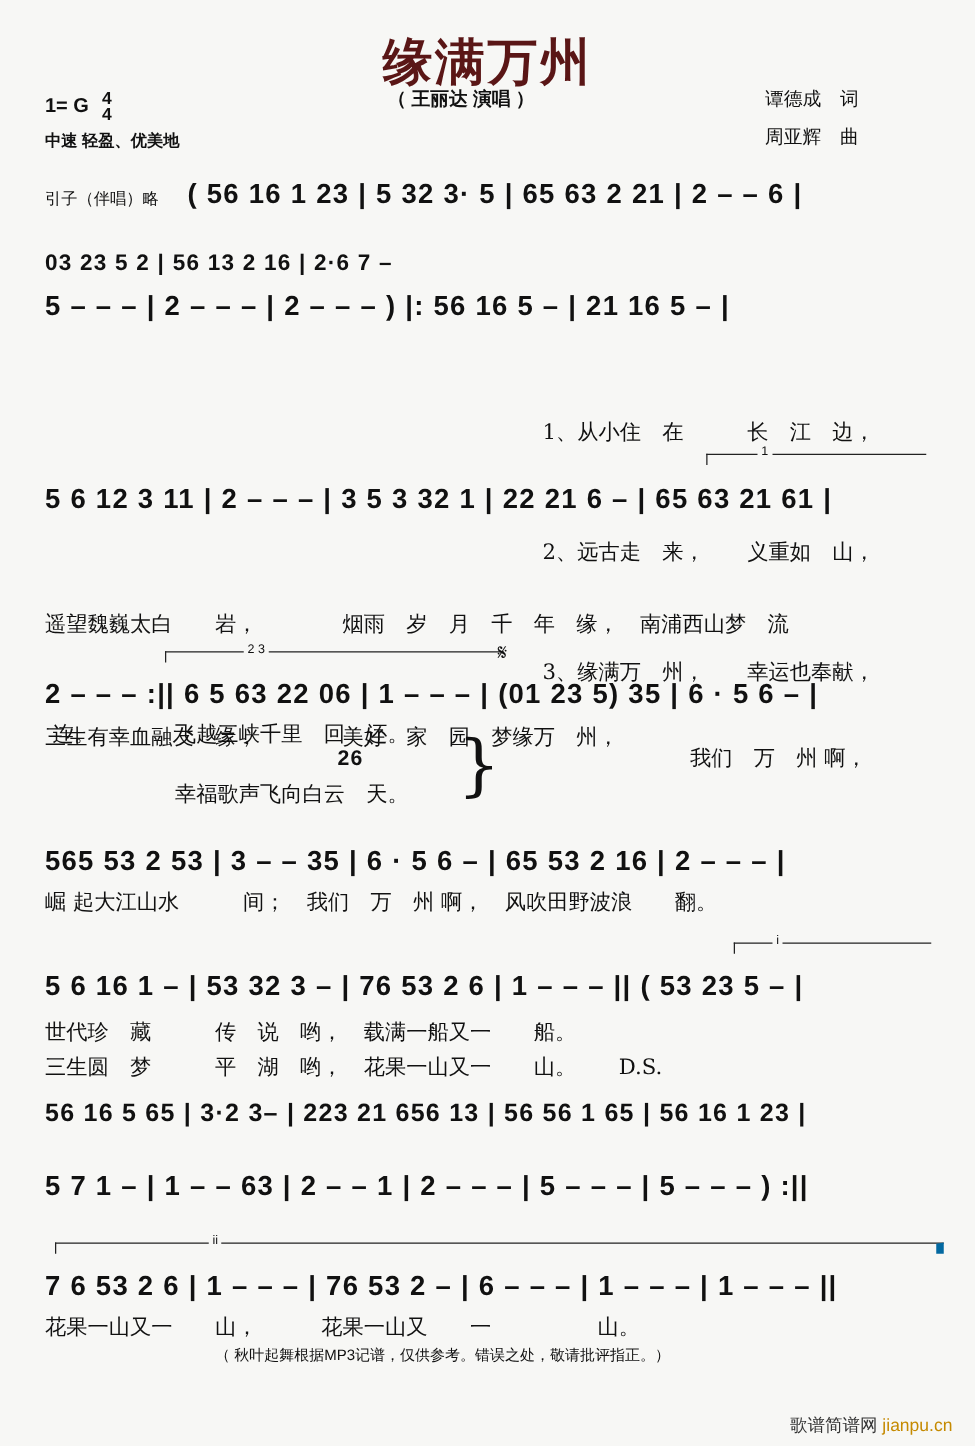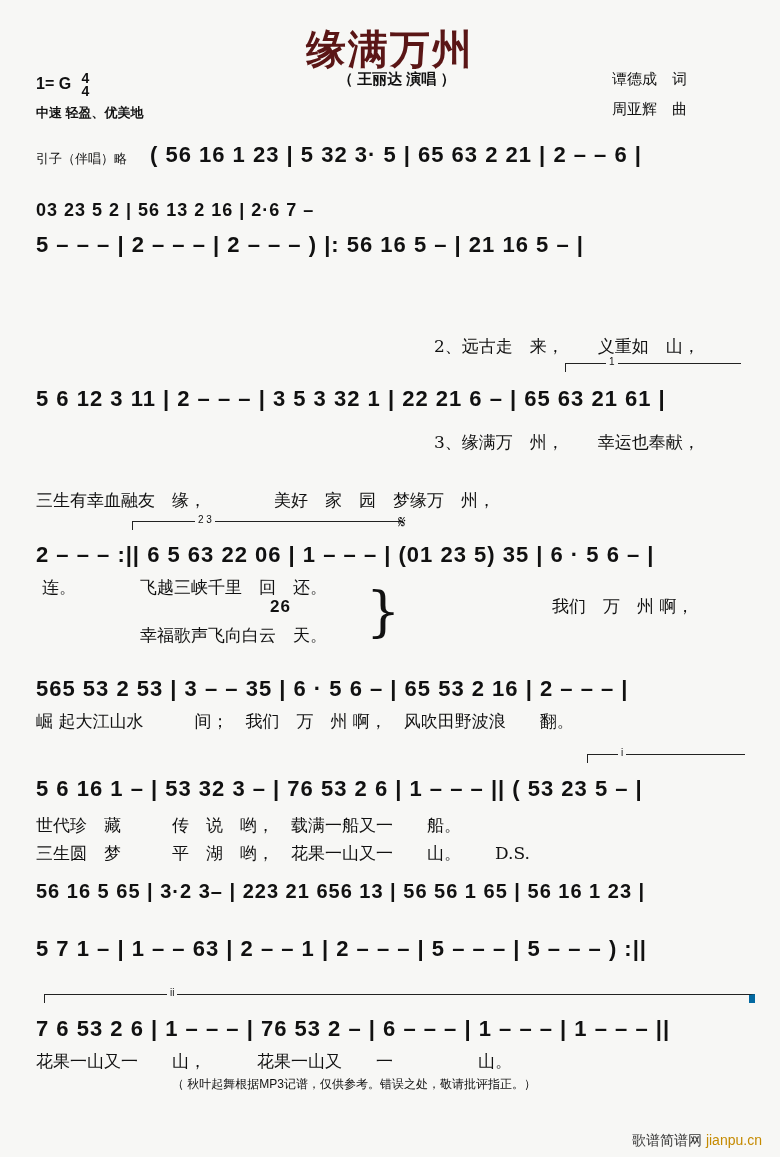--- a/index.html
+++ b/index.html
@@ -1,21 +1,21 @@
 <!DOCTYPE html>
 <html><head>
 <meta charset="utf-8">
 <style>
   html,body{margin:0;padding:0;}
   body{width:780px;height:1157px;background:#f7f7f5;position:relative;overflow:hidden;
        font-family:"Liberation Sans","DejaVu Sans",sans-serif;color:#111;}
   .abs{position:absolute;}
   .title{left:0;width:780px;top:22px;text-align:center;font-size:40px;color:#5a1616;
          font-family:"DejaVu Sans",sans-serif;letter-spacing:2px;font-weight:bold;}
-  .singer{left:310px;top:70px;font-size:15px;font-weight:bold;margin-left:28px;}
+  .singer{left:310px;top:70px;font-size:15px;font-weight:bold;}
   .key{left:36px;top:72px;font-size:16px;font-weight:bold;}
   .frac{display:inline-block;vertical-align:middle;text-align:center;line-height:13px;font-size:14px;margin-left:6px;}
   .frac span{display:block;}
   .tempo{left:36px;top:104px;font-size:13px;font-weight:bold;}
   .credit{font-size:15px;font-family:"DejaVu Serif",serif;}
   .nrow{font-weight:bold;font-size:22px;white-space:pre;letter-spacing:1px;}
   .small{font-size:13px;font-weight:normal;}
   .lyric{font-size:17px;font-family:"DejaVu Serif",serif;white-space:pre;}
   .volta{border-top:1px solid #222;border-left:1px solid #222;height:8px;}
   .voltalabel{font-size:10px;background:#f7f7f5;padding:0 3px;position:absolute;top:-8px;}
@@ -39,30 +39,32 @@
 <div class="abs tempo">中速 轻盈、优美地</div>
 <div class="abs credit" style="left:612px;top:70px;">谭德成　词</div>
 <div class="abs credit" style="left:612px;top:100px;">周亚辉　曲</div>
 
 <div class="abs small" style="left:36px;top:150px;">引子（伴唱）略</div>
 <div class="abs nrow" style="left:150px;top:142px;">( 56 16 1 23 | 5 32 3· 5 | 65 63 2 21 | 2 – – 6 |</div>
 
 <div class="abs nrow" style="left:36px;top:200px;font-size:18px;">03 23 5 2 | 56 13 2 16 | 2·6 7 –</div>
 <div class="abs nrow" style="left:36px;top:232px;">5 – – – | 2 – – – | 2 – – – ) |: 56 16 5 – | 21 16 5 – |</div>
 <div class="abs lyric" style="left:434px;top:266px;line-height:32px;">
+  <div>1、从小住　在　　　长　江　边，</div>
   <div>2、远古走　来，　　义重如　山，</div>
   <div>3、缘满万　州，　　幸运也奉献，</div>
 </div>
 
 <div class="abs volta" style="left:565px;top:363px;width:175px;">
   <span class="voltalabel" style="left:40px;">1</span>
 </div>
 
 <div class="abs nrow" style="left:36px;top:386px;">5 6 12 3 11 | 2 – – – | 3 5 3 32 1 | 22 21 6 – | 65 63 21 61 |</div>
 <div class="abs lyric" style="left:36px;top:425px;line-height:30px;">
+  <div>遥望魏巍太白　　岩，　　　　烟雨　岁　月　千　年　缘，　南浦西山梦　流</div>
   <div>三生有幸血融友　缘，　　　　美好　家　园　梦缘万　州，</div>
 </div>
 
 <div class="abs volta" style="left:132px;top:521px;width:270px;">
   <span class="voltalabel" style="left:62px;">2 3</span>
 </div>
 <div class="abs" style="left:398px;top:512px;font-size:18px;">𝄋</div>
 
 <div class="abs nrow" style="left:36px;top:542px;">2 – – – :|| 6 5 63 22 06 | 1 – – – | (01 23 5) 35 | 6 · 5 6 – |</div>
 <div class="abs lyric" style="left:42px;top:576px;">连。</div>

